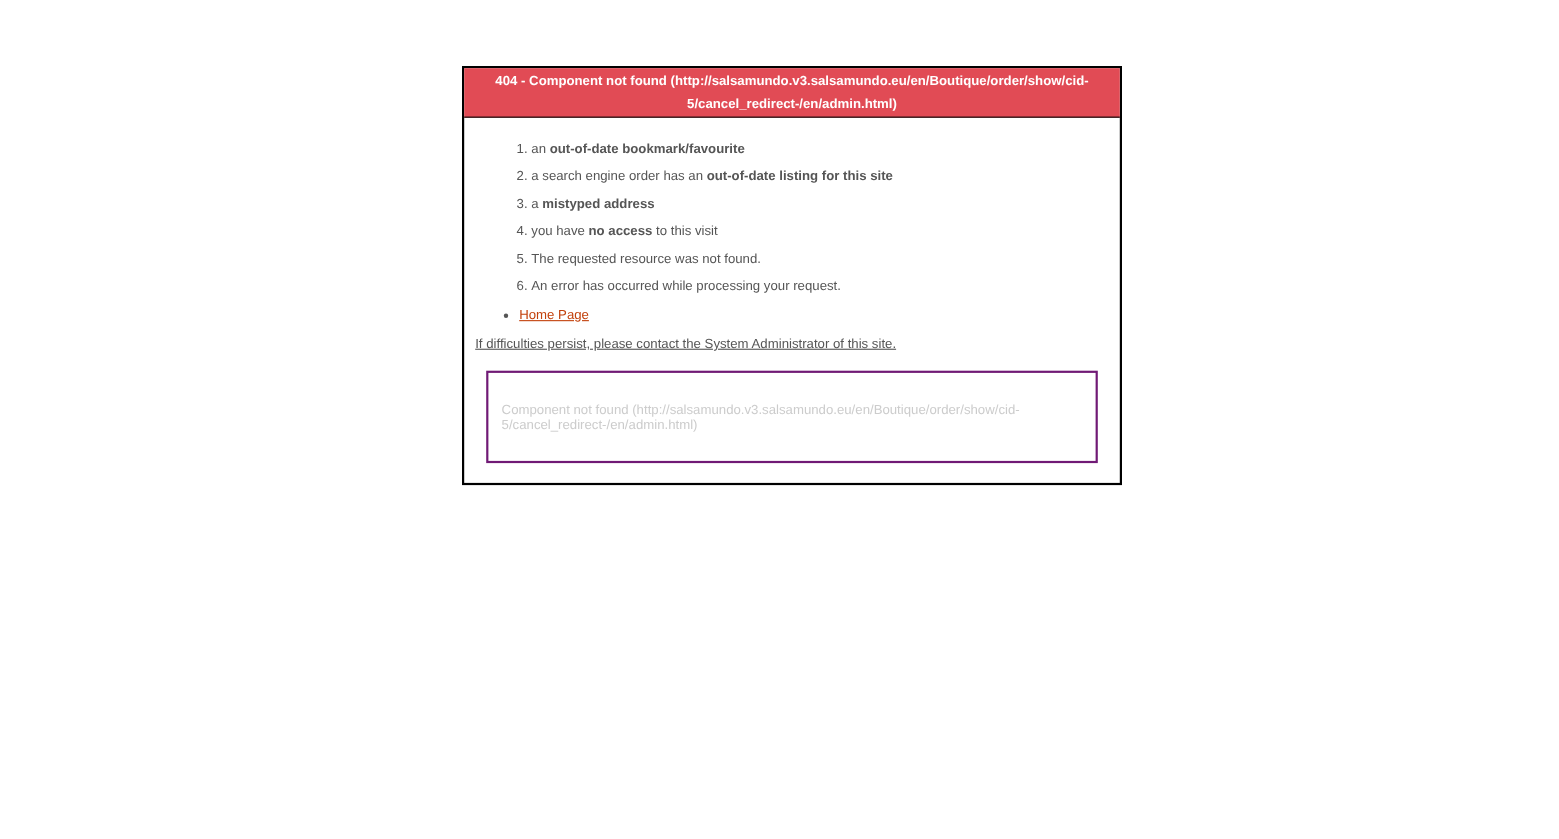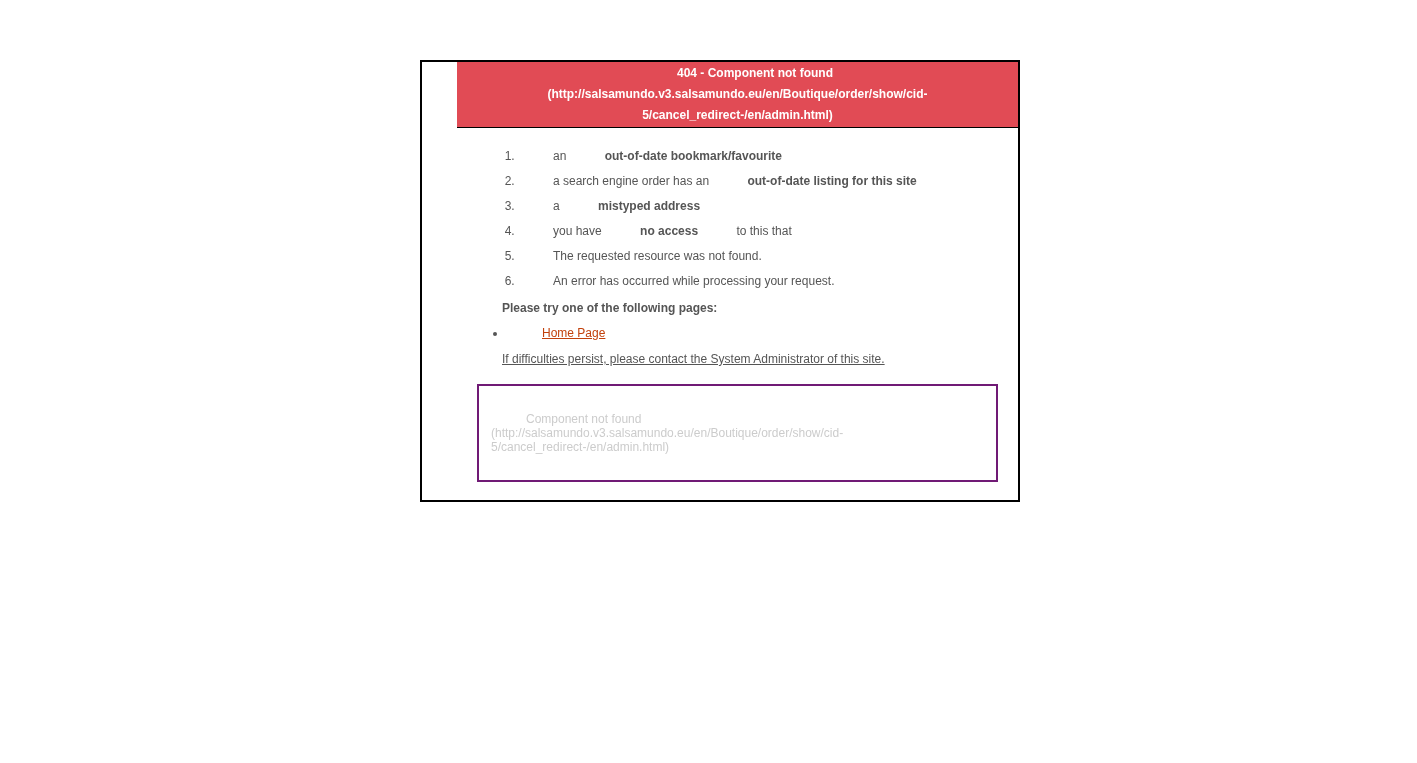--- a/index.html
+++ b/index.html
@@ -1,15 +1,15 @@
 <!DOCTYPE html>
 <html><head>
   <meta charset="utf-8">
   <style>
-    * { box-sizing: border-box; padding-left: 35px; }
+    * { box-sizing: border-box; }
     html, body {
       margin: 0;
       padding: 0;
       background: #ffffff;
       font-family: "Liberation Sans", sans-serif;
       font-size: 12px;
       color: #555555;
     }
     body {
       width: 1417px;
@@ -96,26 +96,25 @@
     <span>404 - Component not found (http://salsamundo.v3.salsamundo.eu/en/Boutique/order/show/cid-5/cancel_redirect-/en/admin.html)</span>
   </div>
 
   <div class="error-body">
 
 
     <ol class="reason-list">
       <li><span>an </span><strong>out-of-date bookmark/favourite</strong><span></span></li>
       <li><span>a search engine order has an </span><strong>out-of-date listing for this site</strong><span></span></li>
       <li><span>a </span><strong>mistyped address</strong><span></span></li>
-      <li><span>you have </span><strong>no access</strong><span> to this that</span></li>
+      <li><span>you have </span><strong>no access</strong><span> to this visit</span></li>
       <li><span>The requested resource was not found.</span><strong></strong><span></span></li>
       <li><span>An error has occurred while processing your request.</span><strong></strong><span></span></li>
     </ol>
 
-    <p class="try-heading">Please try one of the following pages:</p>
 
     <ul class="links-list">
       <li>
         <a class="home-link">Home Page</a>
       </li>
     </ul>
 
     <p class="contact-text">If difficulties persist, please contact the System Administrator of this site.</p>
 
     <div class="detail-box">

